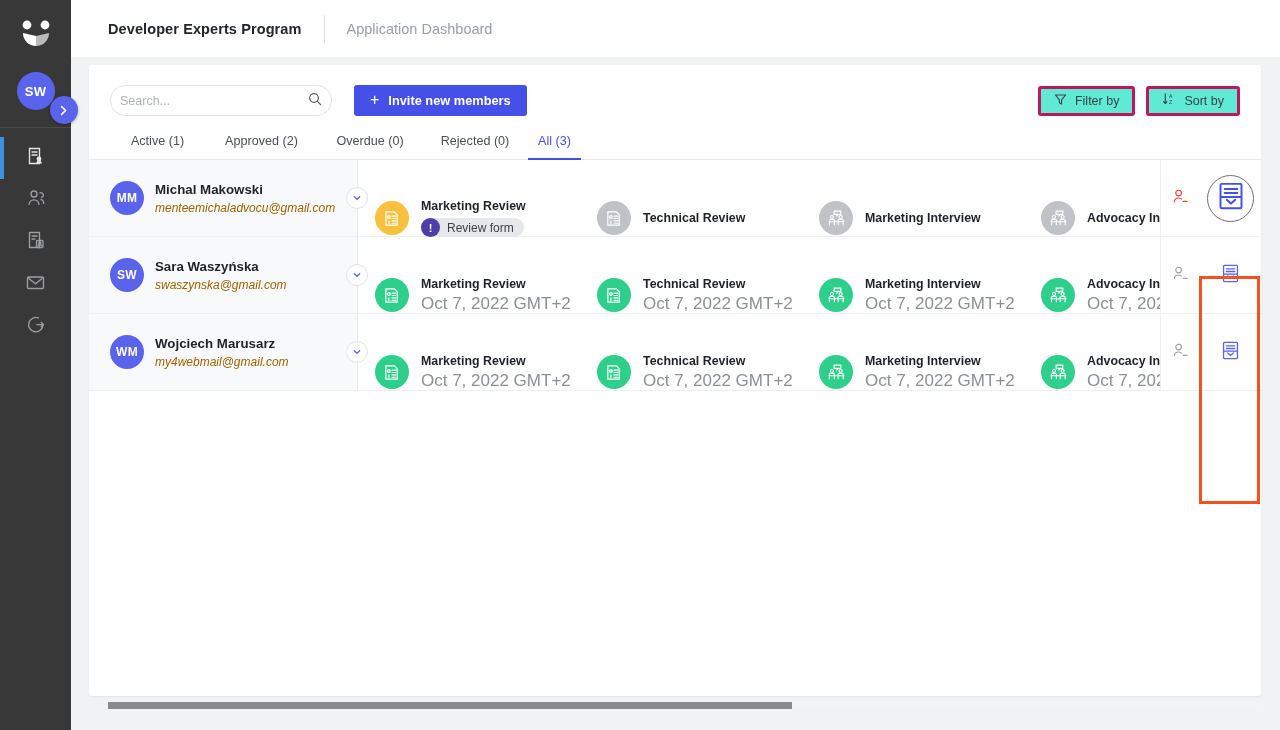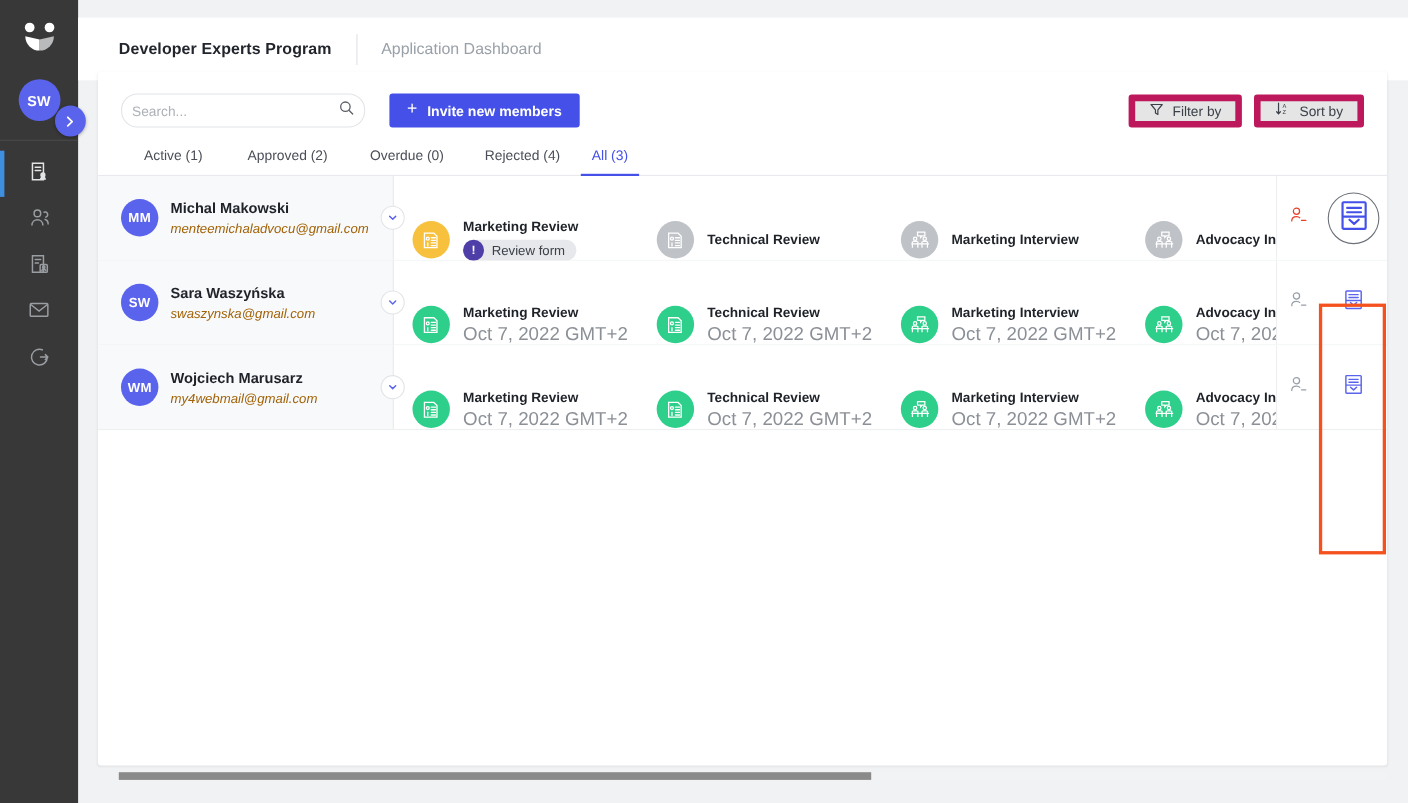--- a/index.html
+++ b/index.html
@@ -38,21 +38,21 @@
   }
   .nav-item + .nav-item { margin-top: 0; }
   .nav-item .bar {
     position:absolute; left:0; top:0; width:4px; height:42px; background:#3f8fe0; display:none;
   }
   .nav-item.active .bar { display:block; }
   .nav-spacer { height: 9px; }
 
   
   .topbar {
-    position:absolute; left:71px; top:16px; width:1209px; height:57px;
+    position:absolute; left:71px; top:0; width:1209px; height:57px;
     background:#fff; display:flex; align-items:center; padding-left:37px;
   }
   .bc-main { font-size: 14.5px; font-weight: bold; color:#22262c; letter-spacing:.1px; }
   .bc-divider { width:1px; height:28px; background:#e0e2e6; margin:0 22px; }
   .bc-sub { font-size: 14.5px; color:#9aa0a8; }
 
   
   .card {
     position:absolute; left:89px; top:65px; width:1172px; height:631px;
     background:#fff; border-radius:3px; box-shadow:0 1px 2px rgba(0,0,0,.06);
@@ -70,21 +70,21 @@
   .search-box input::placeholder { color:#aeb2b8; }
   .invite-btn {
     margin-left: 22px; height: 31px; background:#4450e8; color:#fff;
     border:none; border-radius:3px; padding: 0 16px; font-size:12.8px; font-weight:bold;
     display:flex; align-items:center; gap:9px; cursor:pointer;
     font-family:"Liberation Sans", sans-serif;
   }
   .plus { font-size:16px; font-weight:normal; line-height:1; margin-top:-1px; }
   .toolbar-right { margin-left:auto; display:flex; gap:11px; }
   .ghost-btn {
-    height: 30px; min-width: 91px; background:#e5e5e5; border:6px solid #be185d; border-radius:3px;
+    height: 30px; min-width: 91px; background:#5eead4; border:3px solid #be185d; border-radius:3px;
     display:flex; align-items:center; justify-content:center; gap:8px;
     font-size:12.5px; color:#3c4149; cursor:pointer; padding:0 13px;
     font-family:"Liberation Sans", sans-serif;
   }
 
   
   .tabs {
     display:flex; padding: 18px 21px 0 21px; border-bottom:1px solid #e8eaed; position:relative;
   }
   .tab {
@@ -293,21 +293,21 @@
       <div class="tab" style="width:95px">
         <span>Active (1)</span>
       </div>
       <div class="tab" style="width:113px">
         <span>Approved (2)</span>
       </div>
       <div class="tab" style="width:104px">
         <span>Overdue (0)</span>
       </div>
       <div class="tab" style="width:106px">
-        <span>Rejected (4)</span>
+        <span>Rejected (0)</span>
       </div>
       <div class="tab active" style="width:53px">
         <span>All (3)</span>
       </div>
     </div>
 
     <div class="table">
 
       <div class="row">
         <div class="name-cell">

